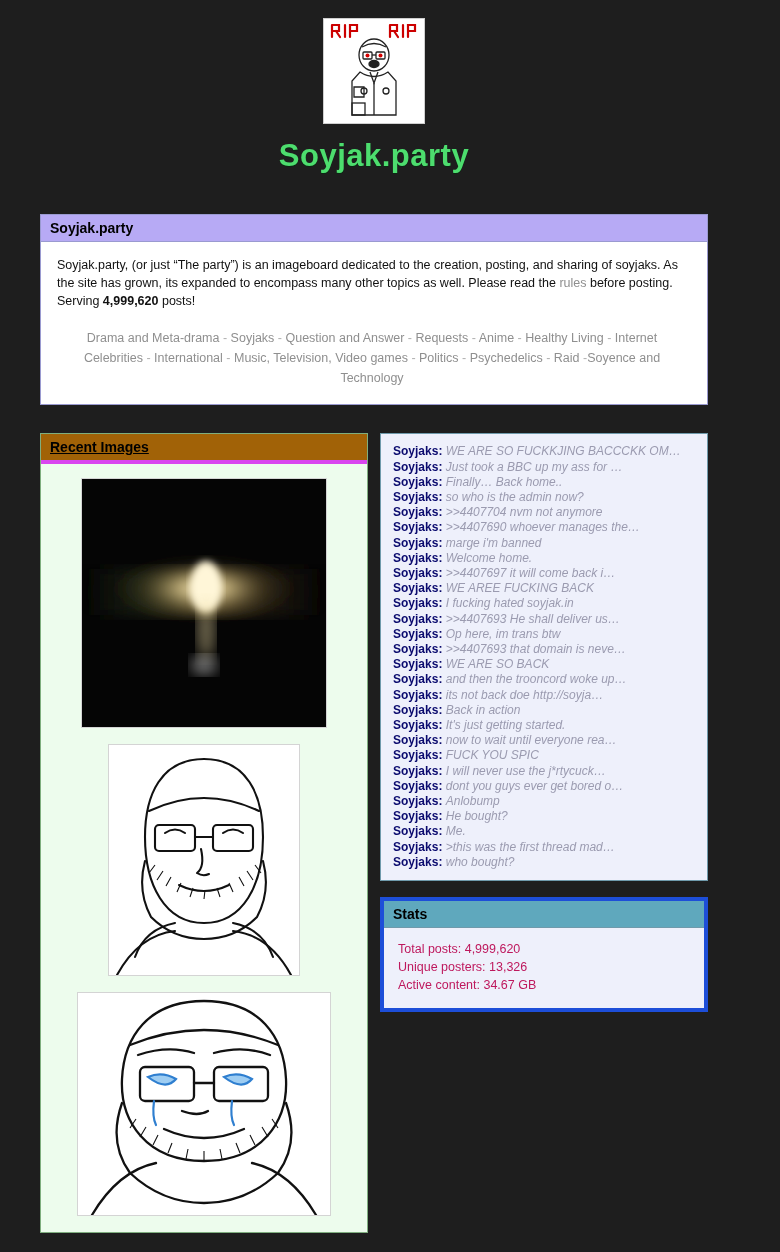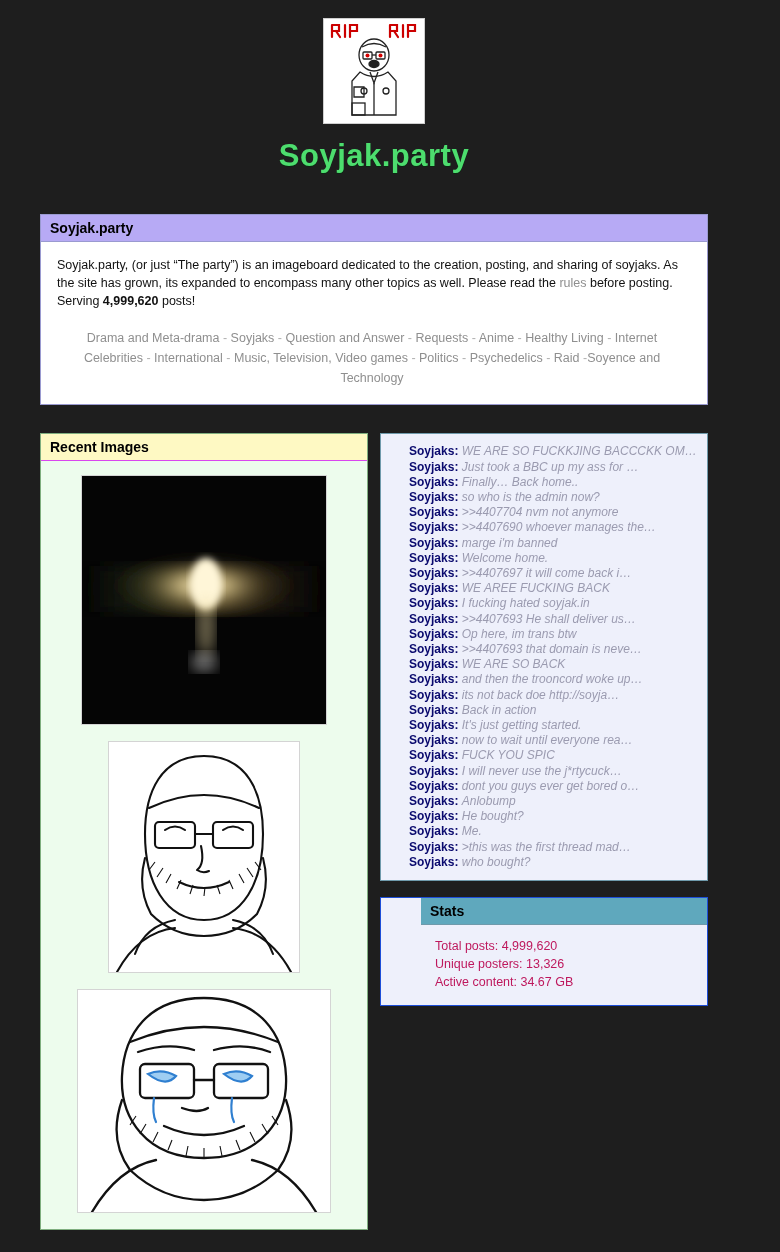--- a/index.html
+++ b/index.html
@@ -95,22 +95,23 @@
     align-items: flex-start;
   }
   .col-left { width: 328px; }
   .col-right { width: 328px; }
 
   .recent-panel {
     border: 1px solid #7fae7f;
     background: #edfced;
   }
   .recent-panel .panel-title {
-    background: #fef9c3;
-    border-bottom: 1px solid #d946ef;
+    background: #a16207;
+    border-bottom: 4px solid #d946ef;
+    text-decoration: underline;
   }
   .recent-body {
     padding: 14px 0 16px 0;
     text-align: center;
   }
   .thumb {
     display: block;
     margin: 0 auto 16px auto;
     border: 1px solid #d4d4d4;
     background: #fff;
@@ -121,21 +122,21 @@
     border: 1px solid #6f9aab;
     background: #eef0fb;
   }
   .posts-panel .panel-title,
   .stats-panel .panel-title {
     background: #5fa8bd;
     color: #000;
     border-bottom: 1px solid #6f9aab;
   }
   .posts-body {
-    padding: 10px 10px 10px 28px;
+    padding: 10px 10px 10px 12px;
   }
   .post-line {
     font-size: 12px;
     line-height: 15.2px;
     white-space: nowrap;
     overflow: hidden;
     text-overflow: ellipsis;
     color: #9b9bb0;
     font-style: italic;
   }
@@ -144,24 +145,23 @@
     font-weight: bold;
     font-style: normal;
   }
   .post-line .colon {
     color: #0a0a6e;
     font-weight: bold;
     font-style: normal;
   }
 
   .stats-panel {
-    border: 1px solid #1d4ed8;
+    border: 4px solid #1d4ed8;
     background: #eef0fb;
     margin-top: 16px;
-    padding-left: 40px;
   }
   .stats-body {
     padding: 12px 12px 14px 14px;
     font-size: 12.5px;
     color: #be185d;
     line-height: 1.45;
   }
   .stats-body div { white-space: nowrap; }
 
   

